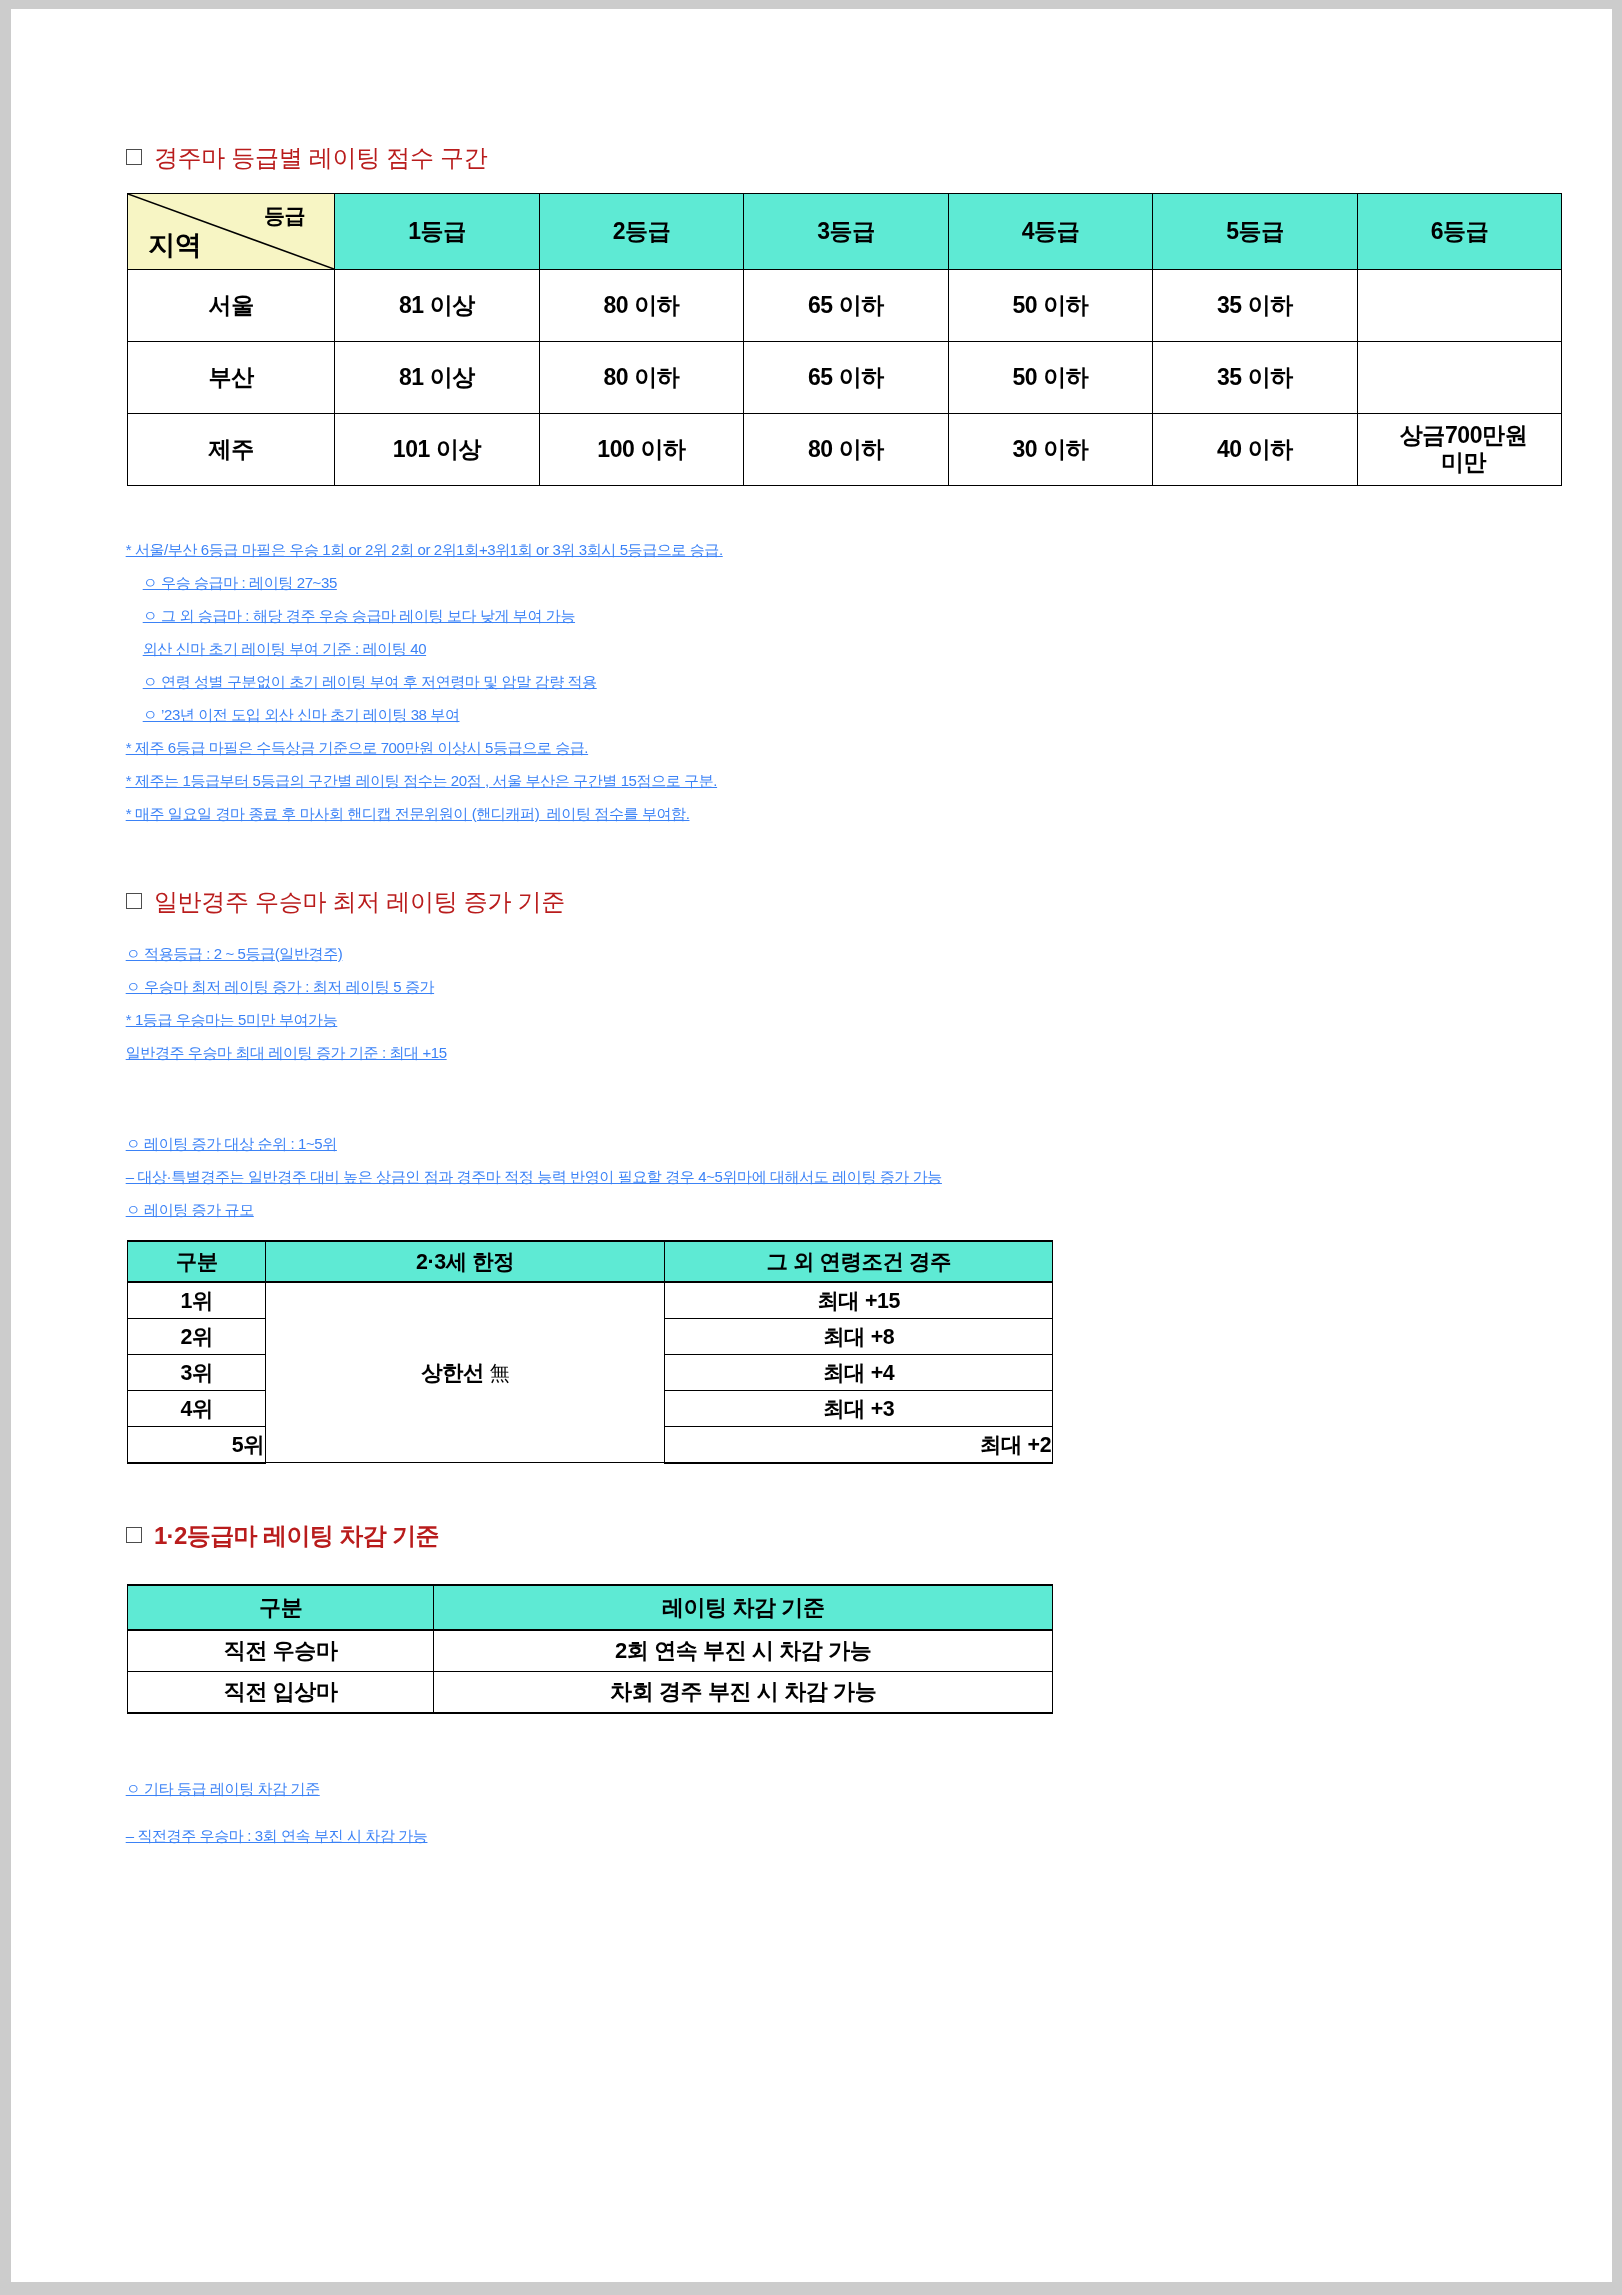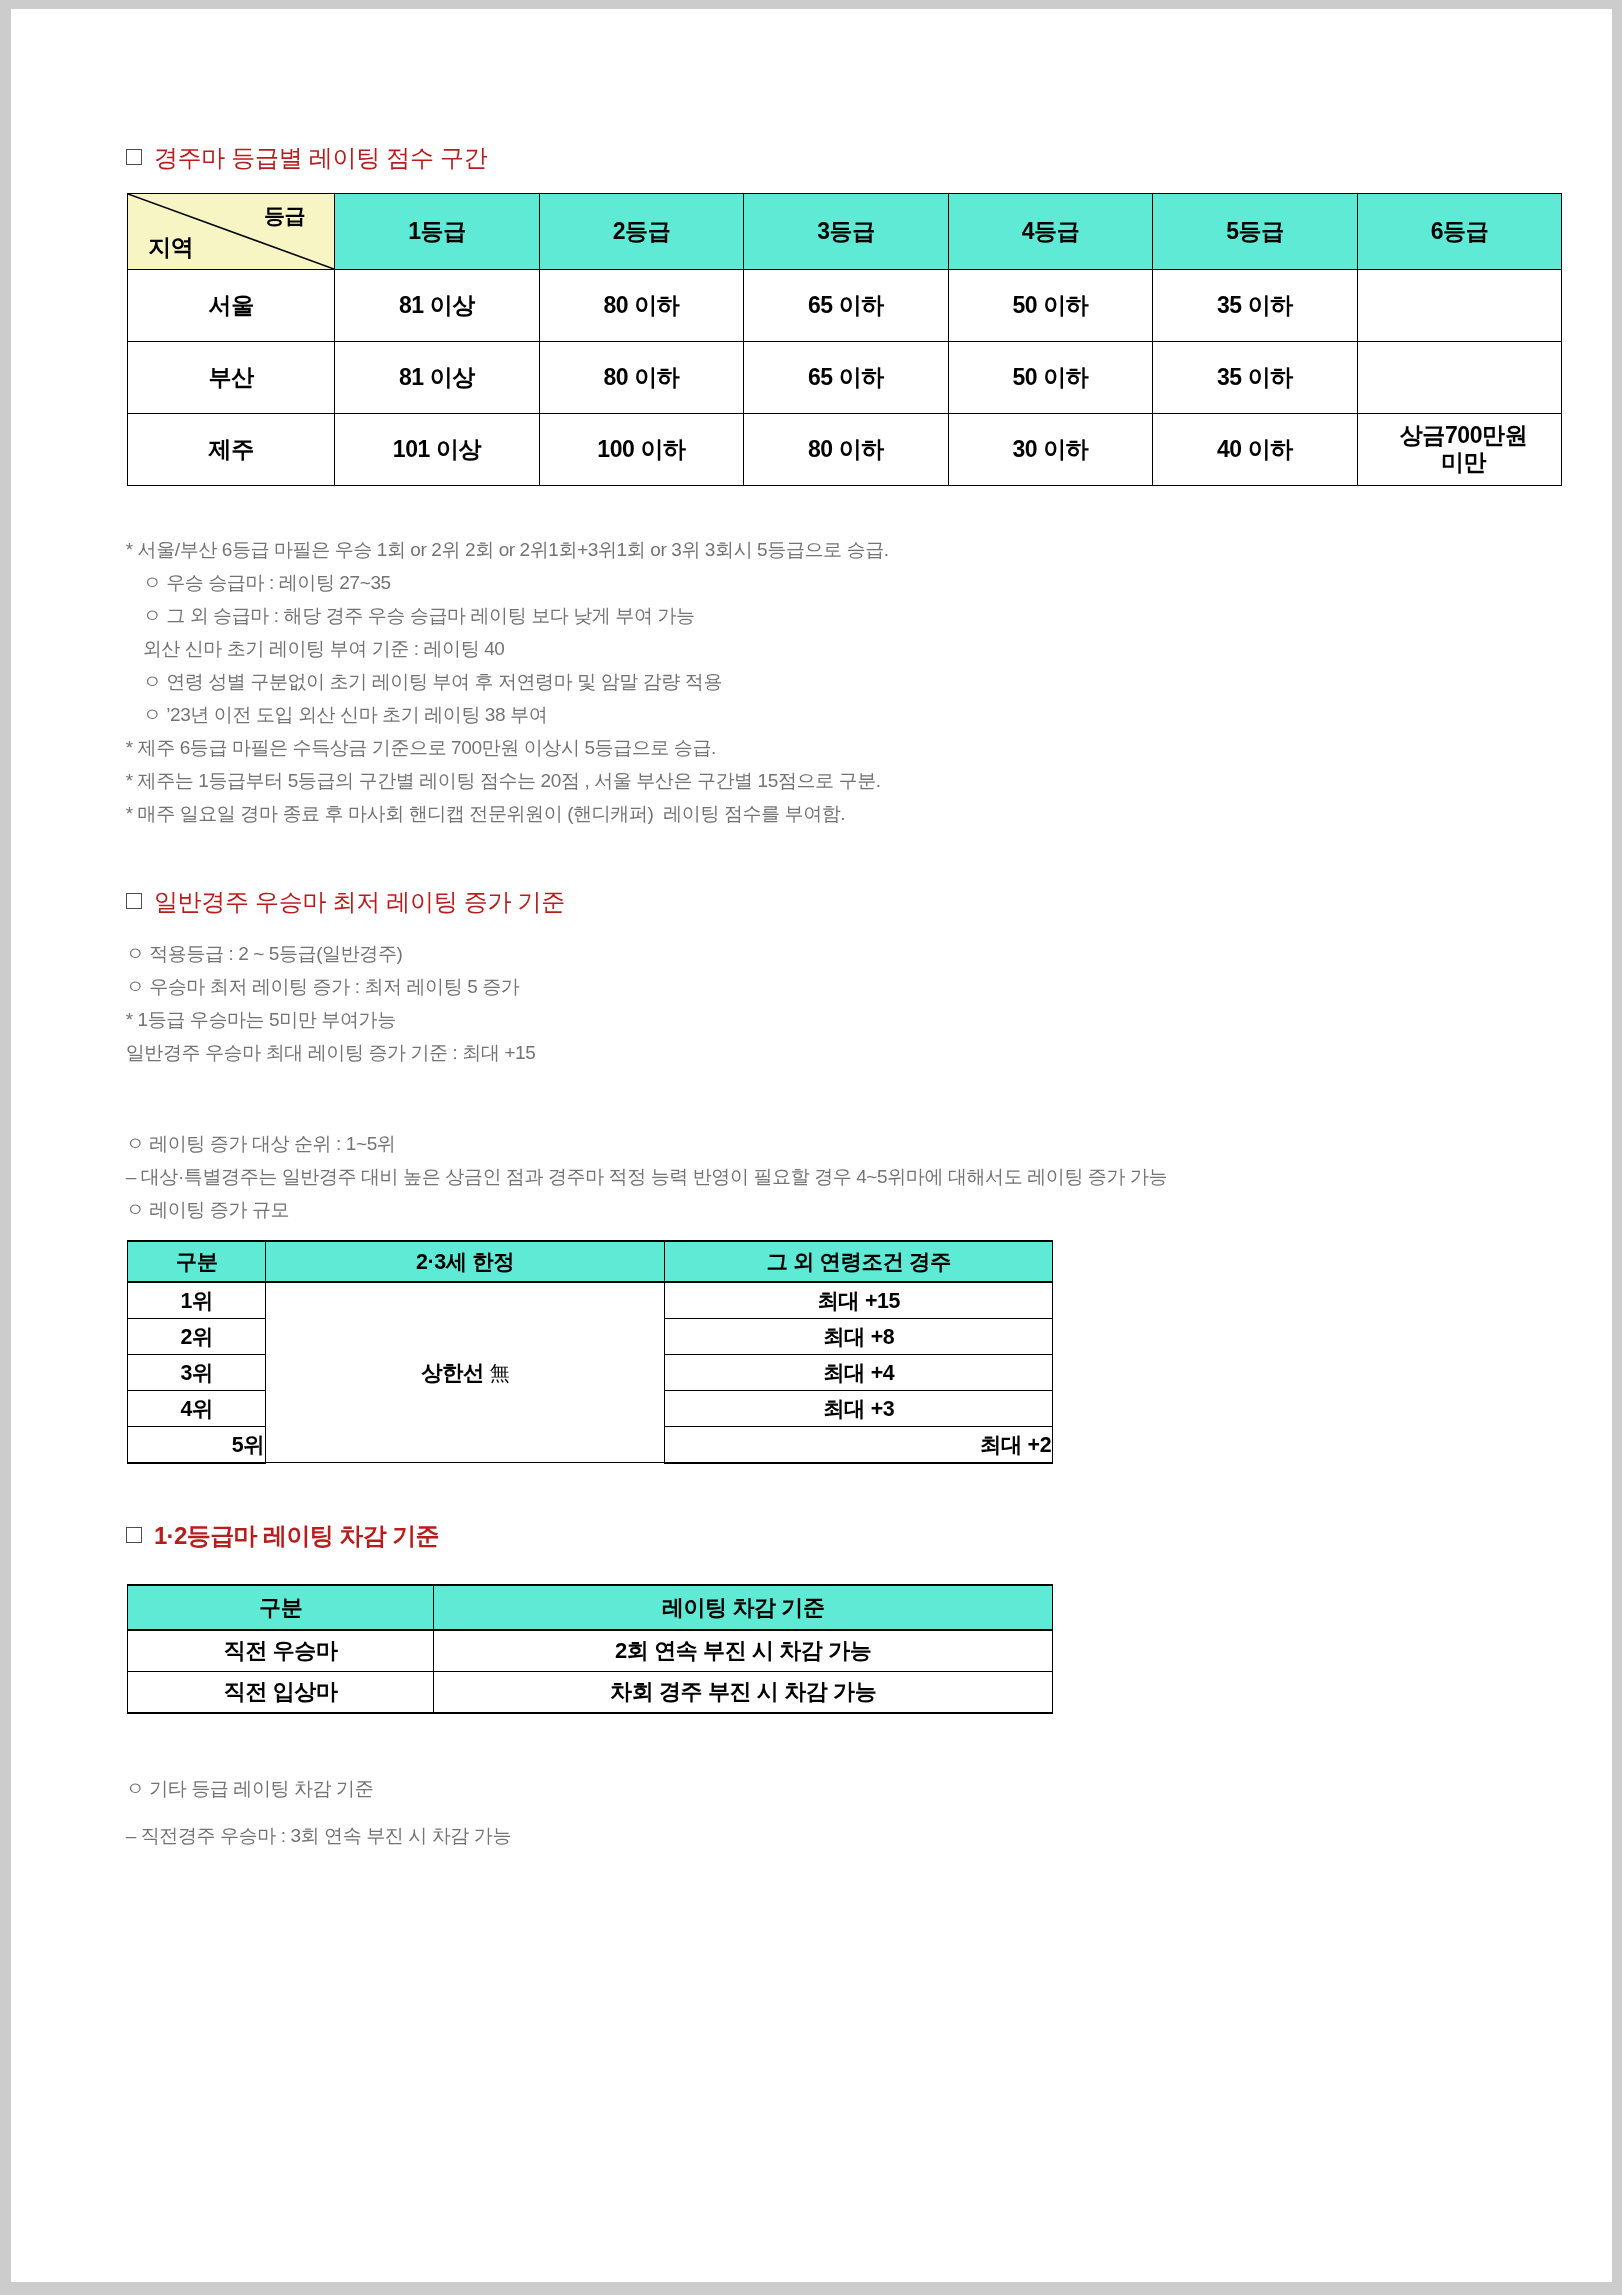--- a/index.html
+++ b/index.html
@@ -46,26 +46,27 @@
     height: 16px;
     border: 1.5px solid #4d4d4d;
     margin-right: 12.2px;
     vertical-align: 0.8px;
     box-sizing: border-box;
   }
   .section-heading.bold { font-weight: bold; letter-spacing: -0.6px; }
 
   
   .line {
-    font-size: 19px;
-    color: #737373;
+    font-size: 15px;
+    color: #3b82f6;
     line-height: 33px;
     letter-spacing: -0.4px;
     margin: 0;
     white-space: pre-wrap;
+    text-decoration: underline;
   }
   .line.indent { padding-left: 17px; }
   .line.wrap { white-space: normal; }
 
   .gap-s  { height: 13.8px; }
   .gap-l  { height: 47px; }
   .gap-xl { height: 58px; }
 
   
   table.doc {
@@ -113,21 +114,21 @@
     right: 29px;
     top: 7.7px;
     font-weight: bold;
     font-size: 21px;
   }
   .diag-cell .lbl-row {
     position: absolute;
     left: 20px;
     bottom: 6.1px;
     font-weight: bold;
-    font-size: 23px;
+    font-size: 27px;
   }
   .cell-two-line {
     font-size: 21.4px;
     line-height: 27.5px;
     text-align: left;
     padding-left: 9.2px;
     letter-spacing: -0.8px;
   }
 
   

